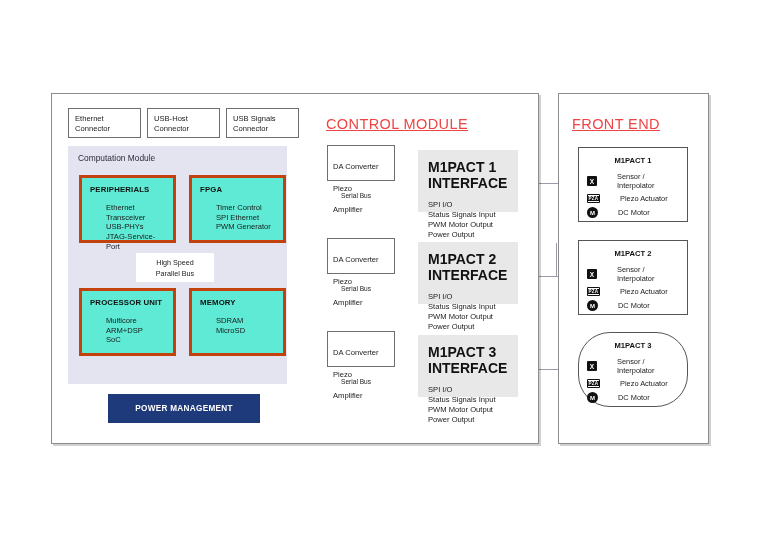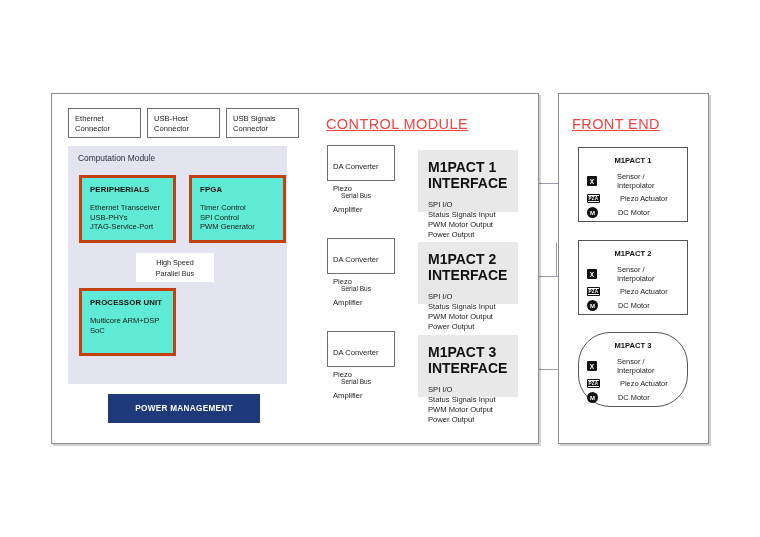--- a/index.html
+++ b/index.html
@@ -31,21 +31,21 @@
   #computation-module{position:absolute;left:68px;top:146px;width:219px;
         height:238px;background:#e4e4f1;border:0;}
   #computation-module-label{position:absolute;left:78px;top:153px;
         font-size:8.4px;color:#2b2b3d;}
 
   .sub-box{position:absolute;box-sizing:border-box;background:#5eead4;
            border:3px solid #c2410c;padding:7px 8px;}
   .sub-title{font-size:7.8px;font-weight:bold;letter-spacing:.15px;
              margin:0 0 9px 0;color:#111;}
   .sub-list{font-size:7.6px;line-height:9.7px;color:#1a1a1a;}
-  .sub-list span{display:block;}
+  .sub-list span{display:block;margin-left:16px;}
 
   #box-peripherials{left:79px;top:175px;width:97px;height:68px;}
   #box-fpga{left:189px;top:175px;width:97px;height:68px;}
   #box-processor{left:79px;top:288px;width:97px;height:68px;}
   #box-memory{left:189px;top:288px;width:97px;height:68px;}
 
   
   #bus-band{position:absolute;left:136px;top:253px;width:78px;height:29px;
             background:#ffffff;}
   #bus-label{position:absolute;left:136px;top:253px;width:78px;height:29px;
@@ -184,39 +184,46 @@
       <span>Ethernet Transceiver</span>
       <span>USB-PHYs</span>
       <span>JTAG-Service-Port</span>
     </div>
   </div>
 
   <div class="sub-box" id="box-fpga">
     <div class="sub-title">FPGA</div>
     <div class="sub-list">
       <span>Timer Control</span>
-      <span>SPI Control</span>
+      <span>SPI Ethernet</span>
       <span>PWM Generator</span>
     </div>
   </div>
 
   <div id="bus-band"></div>
   <div id="bus-label">
     <span>High Speed</span>
     <span>Parallel Bus</span>
   </div>
 
   <div class="sub-box" id="box-processor">
     <div class="sub-title">PROCESSOR UNIT</div>
     <div class="sub-list">
       <span>Multicore ARM+DSP</span>
       <span>SoC</span>
     </div>
   </div>
 
+  <div class="sub-box" id="box-memory">
+    <div class="sub-title">MEMORY</div>
+    <div class="sub-list">
+      <span>SDRAM</span>
+      <span>MicroSD</span>
+    </div>
+  </div>
 
   <div id="power-management">
     <span>POWER MANAGEMENT</span>
   </div>
 
   <div class="box da-box box-l" id="da-1">
     <span class="ln">DA Converter</span>
     <span class="ln">Piezo</span>
     <span class="ln">Amplifier</span>
   </div>

